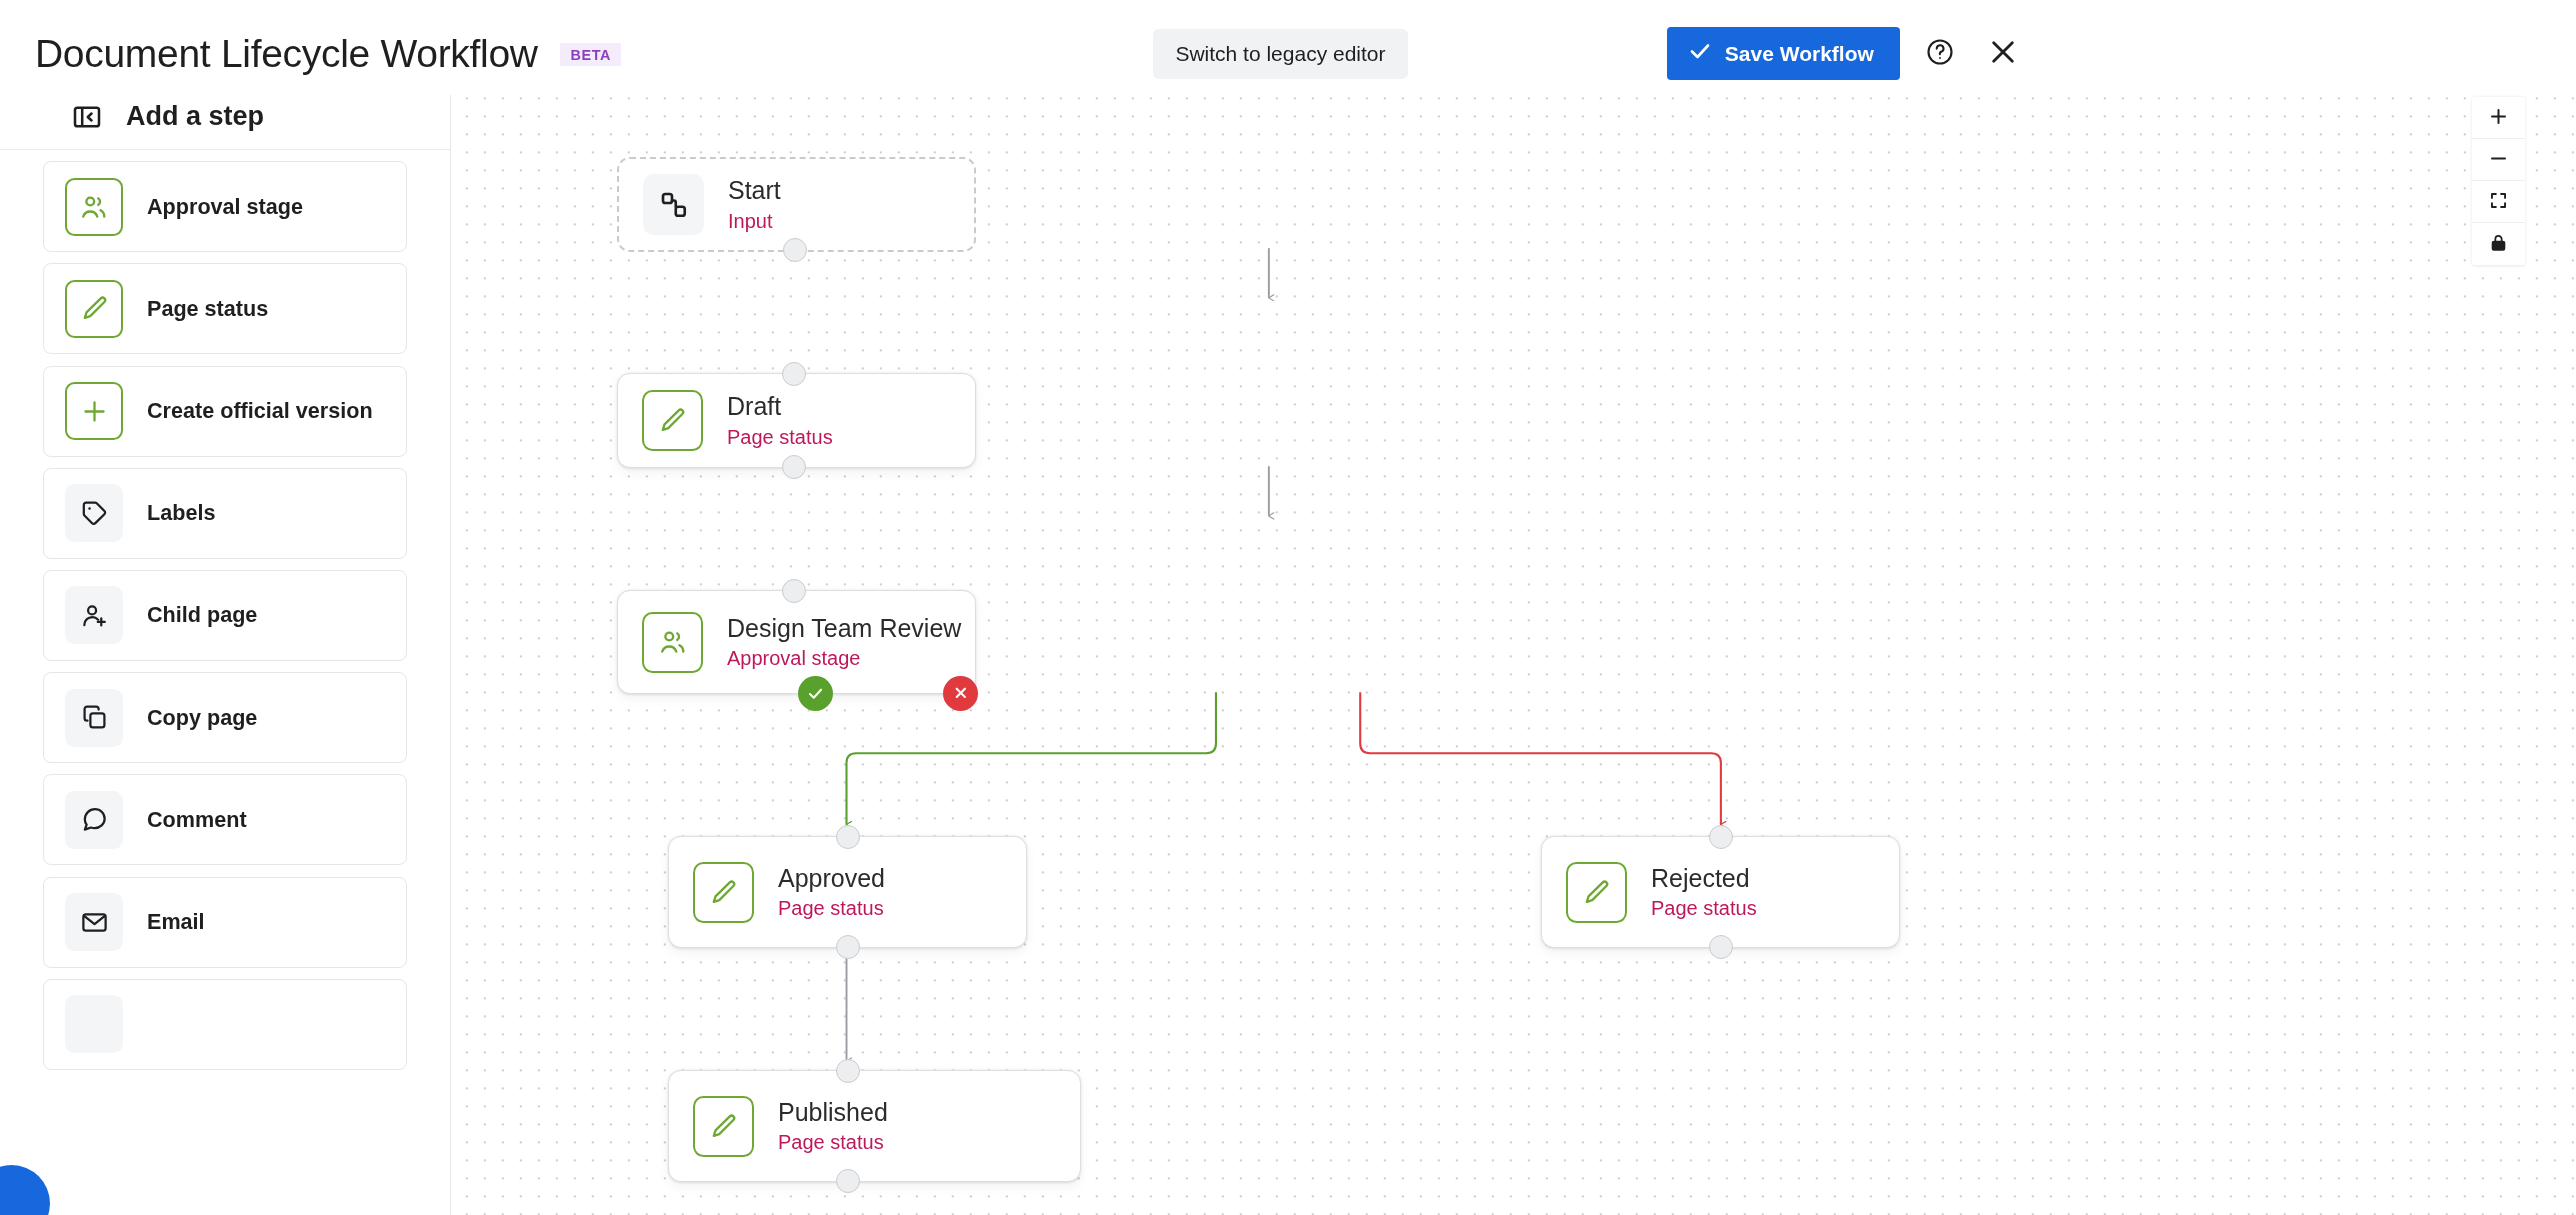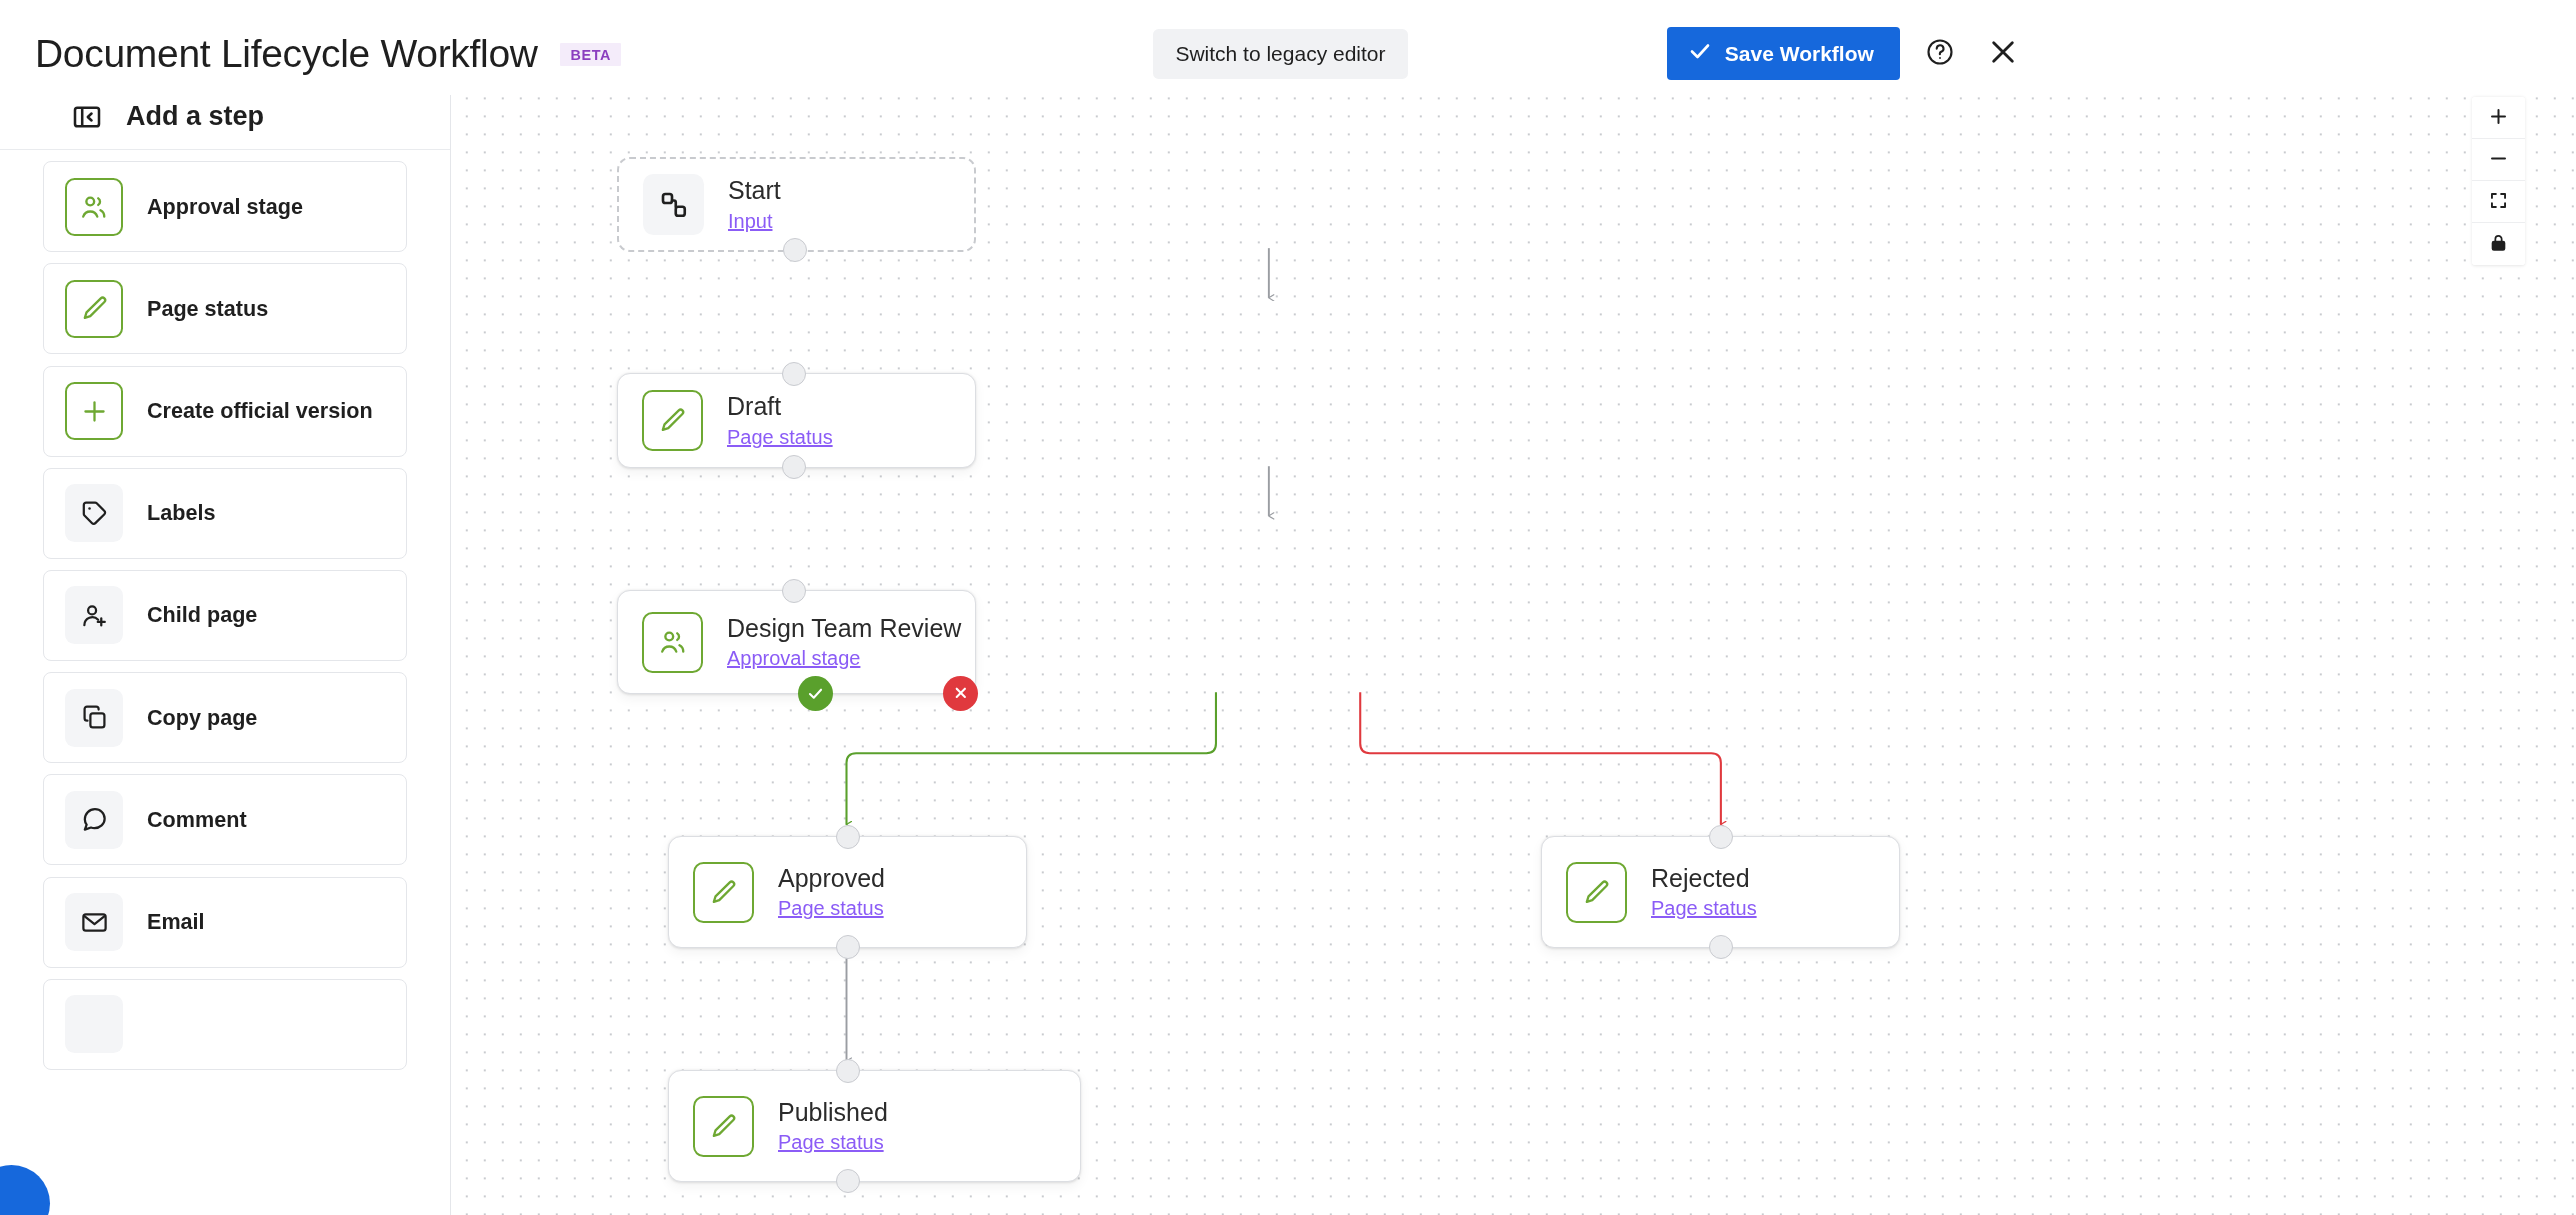--- a/index.html
+++ b/index.html
@@ -88,21 +88,21 @@
   .node.solid  { border: 1.6px solid #DCDEE2; }
   .node.dashed { border: 2.4px dashed #C8CACE; box-shadow: none; }
   .node-icon-box {
     width: 61px; height: 61px; border-radius: 10.4px; flex: 0 0 auto;
     display: flex; align-items: center; justify-content: center;
   }
   .node-icon-box.green { border: 2.4px solid #6EA832; background: #fff; }
   .node-icon-box.grey  { background: #F4F5F7; }
   .node-text { display: flex; flex-direction: column; gap: 4.8px; }
   .node-title { font-size: 25px; color: #2b2b2b; font-weight: 400; line-height: 1.1; white-space: nowrap; }
-  .node-sub   { font-size: 20px; color: #8b5cf6; font-weight: 400; line-height: 1.1; white-space: nowrap; text-decoration: underline; }
+  .node-sub   { font-size: 20px; color: #be185d; font-weight: 400; line-height: 1.1; white-space: nowrap; }
 
   .handle {
     position: absolute; width: 24px; height: 24px; border-radius: 50%;
     background: #EDEEF0; border: 1.6px solid #C9CBD0; z-index: 6; cursor: crosshair;
   }
   .handle-badge {
     position: absolute; width: 35px; height: 35px; border-radius: 50%;
     display: flex; align-items: center; justify-content: center; z-index: 7; cursor: crosshair;
   }
   .handle-badge.approve { background: #5AA02C; }

